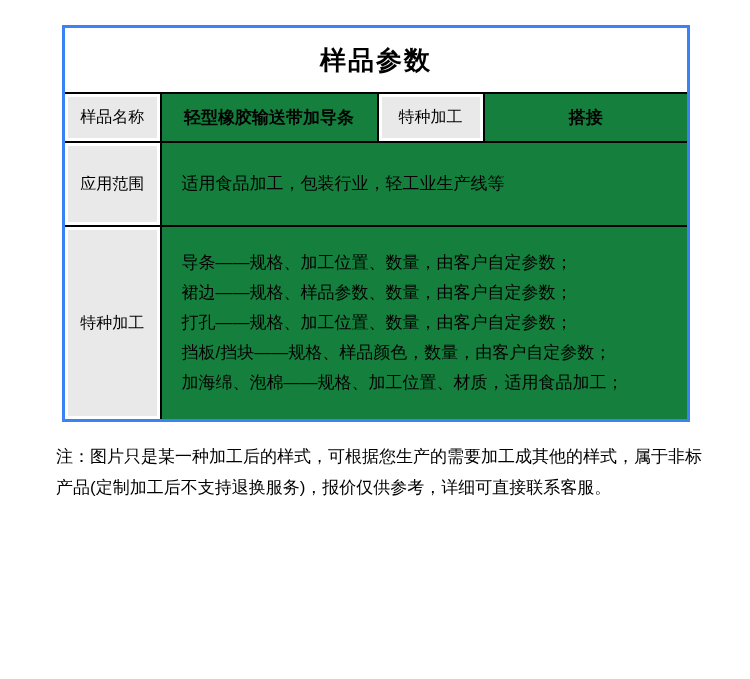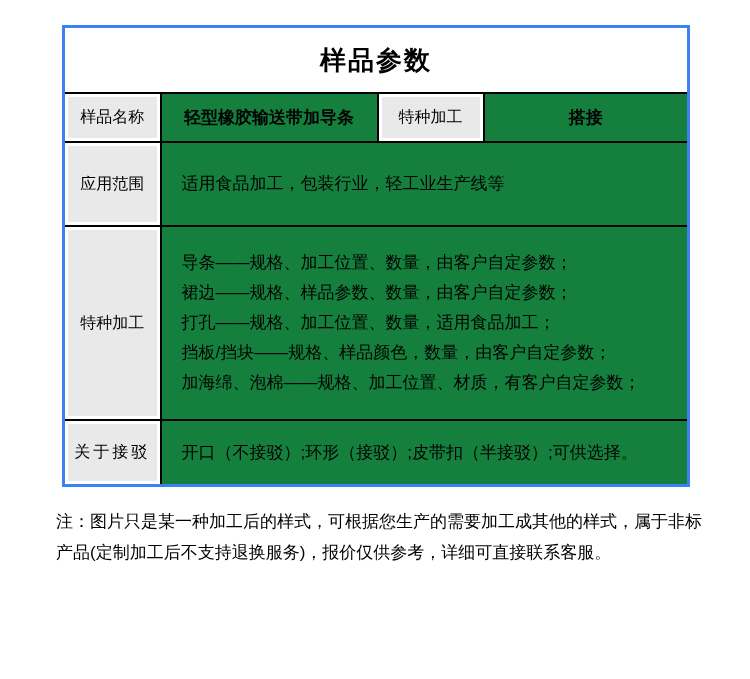--- a/index.html
+++ b/index.html
@@ -107,28 +107,24 @@
       <tr class="r-application">
         <td class="lab">应用范围</td>
         <td colspan="3" class="val left">适用食品加工，包装行业，轻工业生产线等</td>
       </tr>
 
       <tr class="r-special">
         <td class="lab">特种加工</td>
         <td colspan="3" class="val left lh30">
           <div>导条——规格、加工位置、数量，由客户自定参数；</div>
           <div>裙边——规格、样品参数、数量，由客户自定参数；</div>
-          <div>打孔——规格、加工位置、数量，适用食品加工；</div>
+          <div>打孔——规格、加工位置、数量，由客户自定参数；</div>
           <div>挡板/挡块——规格、样品颜色，数量，由客户自定参数；</div>
-          <div>加海绵、泡棉——规格、加工位置、材质，有客户自定参数；</div>
+          <div>加海绵、泡棉——规格、加工位置、材质，适用食品加工；</div>
         </td>
       </tr>
 
-      <tr class="r-joint">
-        <td class="lab spaced">关于接驳</td>
-        <td colspan="3" class="val left">开口（不接驳）;环形（接驳）;皮带扣（半接驳）;可供选择。</td>
-      </tr>
     </tbody>
   </table>
 
   <p class="note">注：图片只是某一种加工后的样式，可根据您生产的需要加工成其他的样式，属于非标产品(定制加工后不支持退换服务)，报价仅供参考，详细可直接联系客服。</p>
 
 </div>
 
 </body></html>

